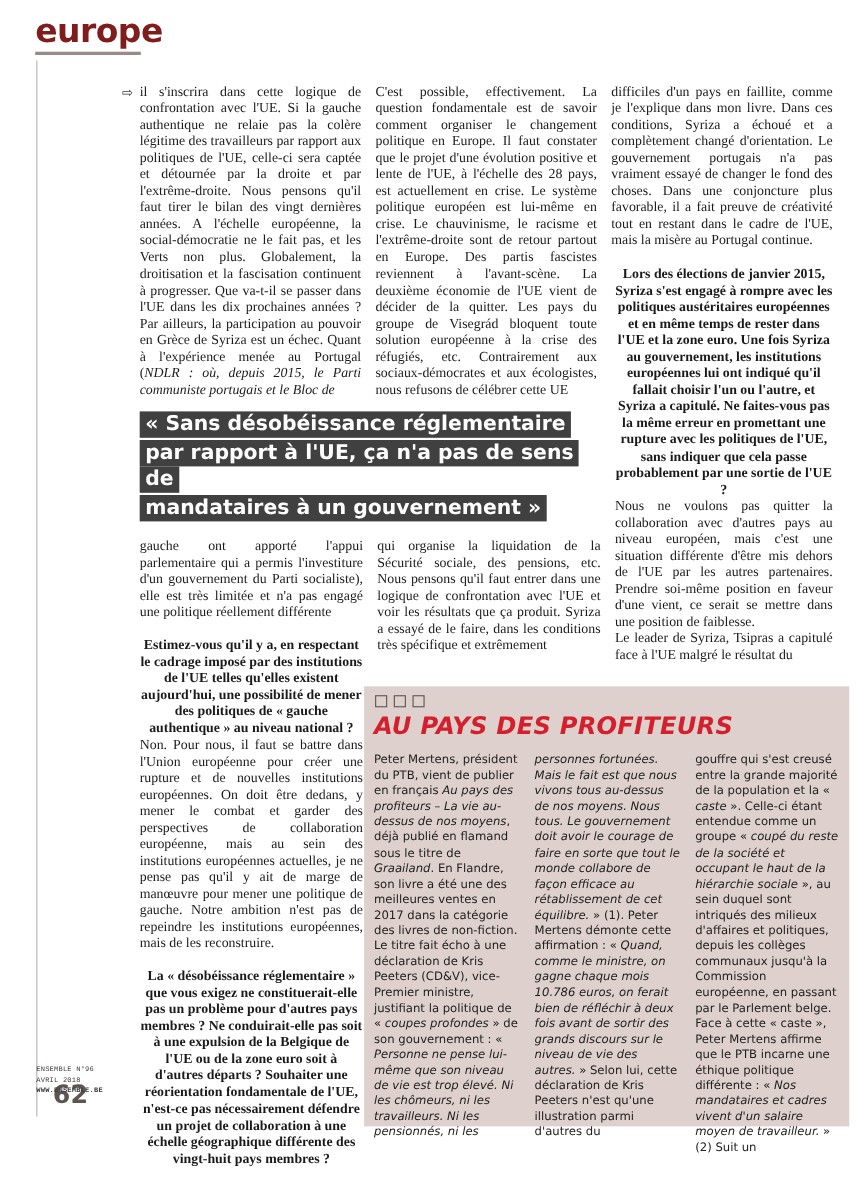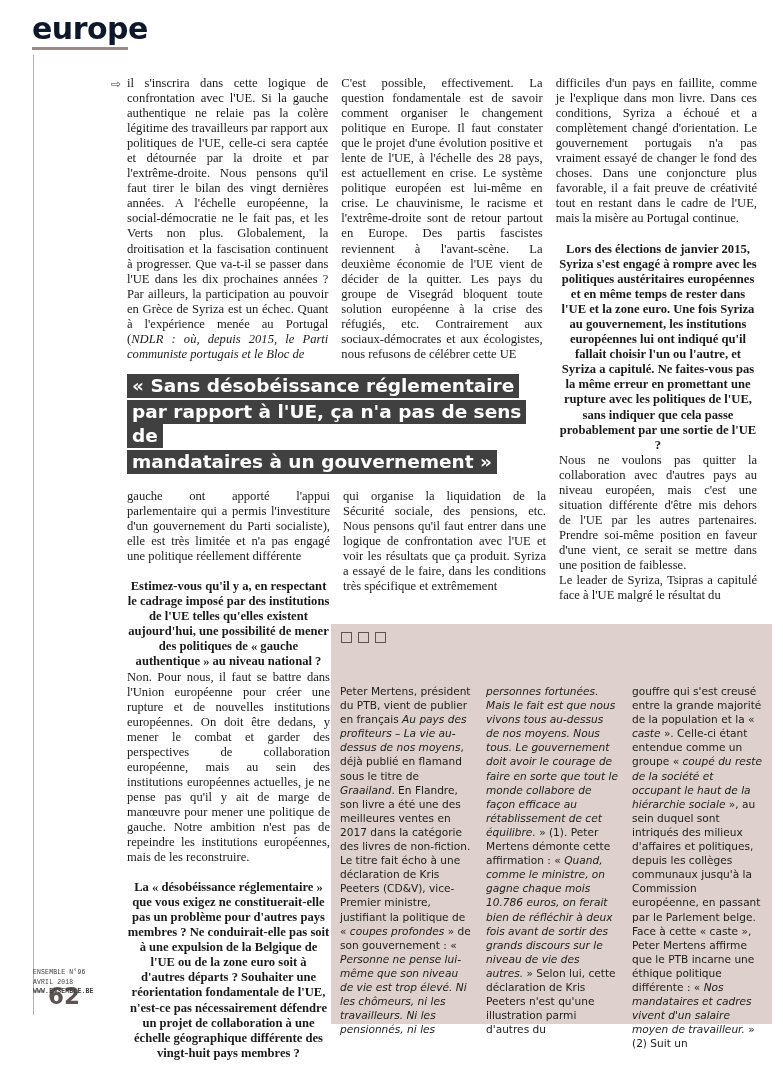--- a/index.html
+++ b/index.html
@@ -27,21 +27,21 @@
     position: absolute;
     left: 32px;
     top: 14px;
     width: 720px;
   }
   .masthead-title {
     font-family: "DejaVu Sans", sans-serif;
     font-weight: bold;
     font-size: 30px;
     letter-spacing: -0.5px;
-    color: #0f172a;
+    color: #7f1d1d;
     line-height: 1;
     padding-bottom: 2px;
   }
   .masthead-rule {
     height: 3px;
     background: #9a8b87;
     width: 96px;
     margin-top: 1px;
   }
 
@@ -248,20 +248,21 @@
     <p>Nous ne voulons pas quitter la collaboration avec d'autres pays au niveau européen, mais c'est une situation différente d'être mis dehors de l'UE par les autres partenaires. Prendre soi-même position en faveur d'une vient, ce serait se mettre dans une position de faiblesse.</p>
     <p>Le leader de Syriza, Tsipras a capitulé face à l'UE malgré le résultat du</p>
   </div>
 
   <div class="profbox">
     <div class="prof-squares">
       <i></i>
       <i></i>
       <i></i>
     </div>
+    <div class="prof-title">AU PAYS DES PROFITEURS</div>
     <div class="prof-cols">
       <div class="prof-col">
         <p><span>Peter Mertens, président du PTB, vient de publier en français </span><span class="ital">Au pays des profiteurs – La vie au-dessus de nos moyens</span><span>, déjà publié en flamand sous le titre de </span><span class="ital">Graailand</span><span>. En Flandre, son livre a été une des meilleures ventes en 2017 dans la catégorie des livres de non-fiction. Le titre fait écho à une déclaration de Kris Peeters (CD&amp;V), vice-Premier ministre, justifiant la politique de « </span><span class="ital">coupes profondes</span><span> » de son gouvernement : « </span><span class="ital">Personne ne pense lui-même que son niveau de vie est trop élevé. Ni les chômeurs, ni les travailleurs. Ni les pensionnés, ni les</span></p>
       </div>
       <div class="prof-col">
         <p><span class="ital">personnes fortunées. Mais le fait est que nous vivons tous au-dessus de nos moyens. Nous tous. Le gouvernement doit avoir le courage de faire en sorte que tout le monde collabore de façon efficace au rétablissement de cet équilibre.</span><span> » (1). Peter Mertens démonte cette affirmation : « </span><span class="ital">Quand, comme le ministre, on gagne chaque mois 10.786 euros, on ferait bien de réfléchir à deux fois avant de sortir des grands discours sur le niveau de vie des autres.</span><span> » Selon lui, cette déclaration de Kris Peeters n'est qu'une illustration parmi d'autres du</span></p>
       </div>
       <div class="prof-col">
         <p><span>gouffre qui s'est creusé entre la grande majorité de la population et la « </span><span class="ital">caste</span><span> ». Celle-ci étant entendue comme un groupe « </span><span class="ital">coupé du reste de la société et occupant le haut de la hiérarchie sociale</span><span> », au sein duquel sont intriqués des milieux d'affaires et politiques, depuis les collèges communaux jusqu'à la Commission européenne, en passant par le Parlement belge. Face à cette « caste », Peter Mertens affirme que le PTB incarne une éthique politique différente : « </span><span class="ital">Nos mandataires et cadres vivent d'un salaire moyen de travailleur.</span><span> » (2) Suit un</span></p>
       </div>

